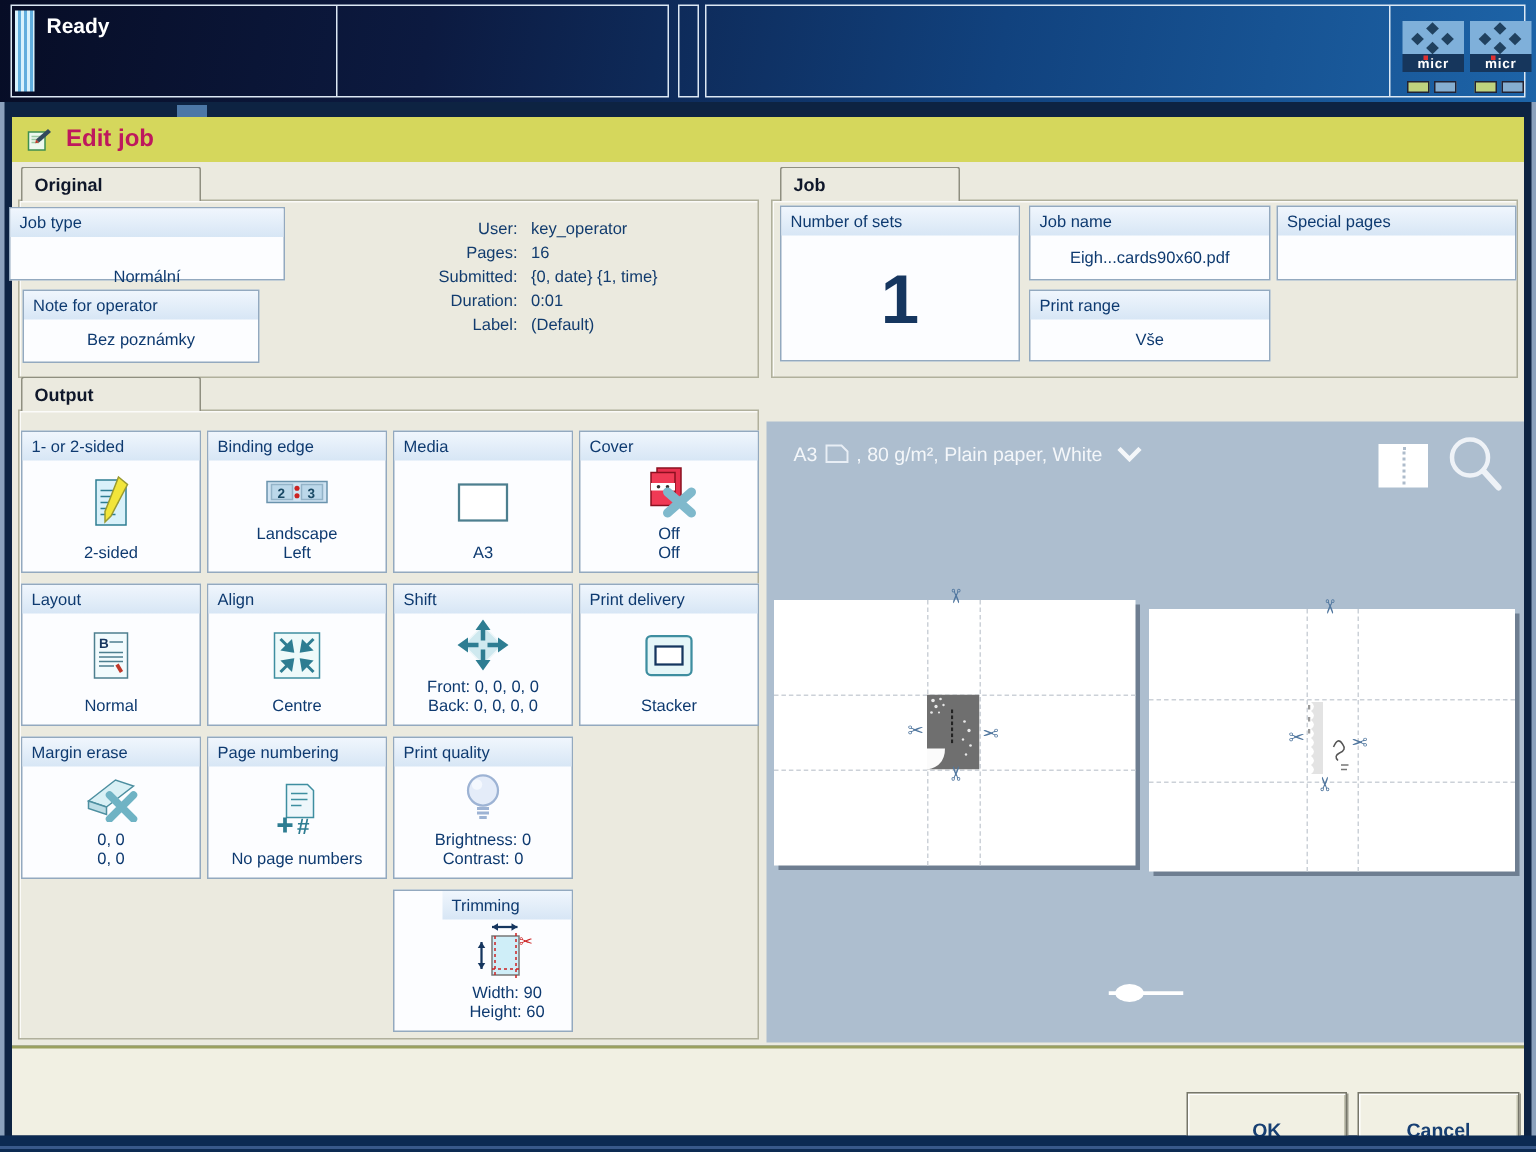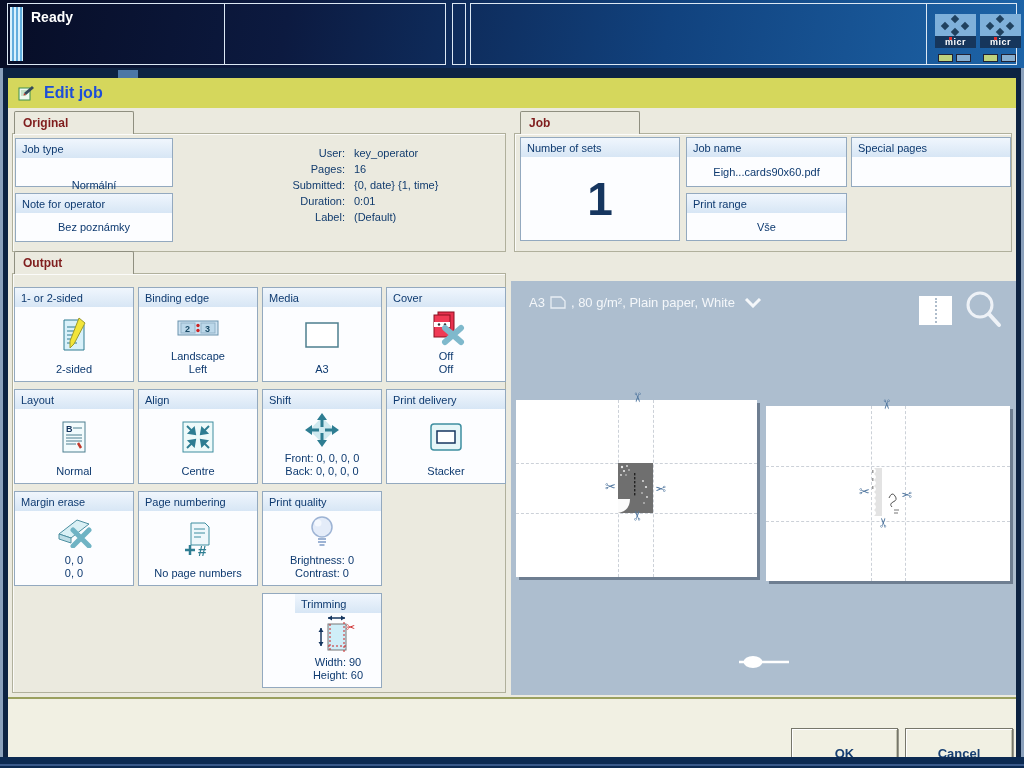--- a/index.html
+++ b/index.html
@@ -26,34 +26,34 @@
 
   
   .frame-edge { position:absolute; background:#8ba1bc; }
   .notch { position:absolute; left:118px; top:70px; width:20px; height:8px; background:#4c77a6; }
   .bottom-band { position:absolute; left:0; top:757px; width:1024px; height:11px; background:#0c2a52; }
   .bottom-line { position:absolute; left:0; top:764px; width:1024px; height:2px; background:#39598a; }
 
   
   .titlebar { position:absolute; left:8px; top:78px; width:1008px; height:30px;
     background:#d5d75c; display:flex; align-items:center; }
-  .titlebar .txt { color:#1d4ed8; font-size:16px; font-weight:bold; margin-left:9px; }
+  .titlebar .txt { color:#be185d; font-size:16px; font-weight:bold; margin-left:9px; }
   .titlebar svg { margin-left:9px; }
   .content { position:absolute; left:8px; top:108px; width:1008px; height:589px; background:#ebeadf; }
   .footer { position:absolute; left:8px; top:697px; width:1008px; height:60px;
     background:#f1f0e3; border-top:2px solid #9aa05f; }
   .btn { position:absolute; background:#f1f0e3; border:1px solid #76766a; color:#173f72;
     font-weight:bold; font-size:13px; display:flex; align-items:center; justify-content:center;
     box-shadow:inset 1px 1px 0 #fff, inset -1px -1px 0 #c3c3b0, 1px 1px 0 #9a9a8c; cursor:pointer;margin-top:26px; }
 
   
   .group { position:absolute; border:1px solid #b0b09c; box-shadow:inset 1px 1px 0 rgba(255,255,255,.8); }
   .gtab { position:absolute; height:23px; width:120px; background:#ebeadf;
     border:1px solid #8f8f80; border-bottom:none; border-radius:2px 2px 0 0; z-index:3;
-    color:#7f1d1d; font-weight:bold; font-size:12px; padding:4px 0 0 8px; }
+    color:#0f172a; font-weight:bold; font-size:12px; padding:4px 0 0 8px; }
 
   
   .tile { position:absolute; border:1px solid #93a9bf; background:#fcfdff; display:flex; flex-direction:column; cursor:pointer; }
   .th { background:linear-gradient(#f0f6fd,#d7e6f5); color:#0e3a70; font-size:11px;
     padding:4px 6px 3px; flex:0 0 auto; }
   .tbody { flex:1; display:flex; align-items:center; justify-content:center;
     color:#0e3a70; font-size:11px; text-align:center; }
   .tv { color:#0e3a70; font-size:11px; text-align:center; white-space:pre-line;
     line-height:13px; padding:1px 2px 5px; }
   .ticon { flex:1; display:flex; align-items:center; justify-content:center; }
@@ -137,21 +137,21 @@
       <path d="M7 9 L9 11 L6.5 11.5 Z" fill="#c0392b"></path>
     </svg>
     <span class="txt">Edit job</span>
   </div>
 
   <div class="content"></div>
 
   <div class="gtab" style="left:14px; top:111px;">Original</div>
   <div class="group" style="left:12px; top:133px; width:494px; height:119px;"></div>
 
-  <div class="tile" style="left:15px; top:138px; width:158px; height:49px;gap:21px;">
+  <div class="tile" style="left:6px; top:138px; width:184px; height:49px;gap:21px;">
     <div class="th">Job type</div>
     <div class="tbody">Normální</div>
   </div>
   <div class="tile" style="left:15px; top:193px; width:158px; height:49px;">
     <div class="th">Note for operator</div>
     <div class="tbody">Bez poznámky</div>
   </div>
 
   <div class="info">
     <div class="row">

